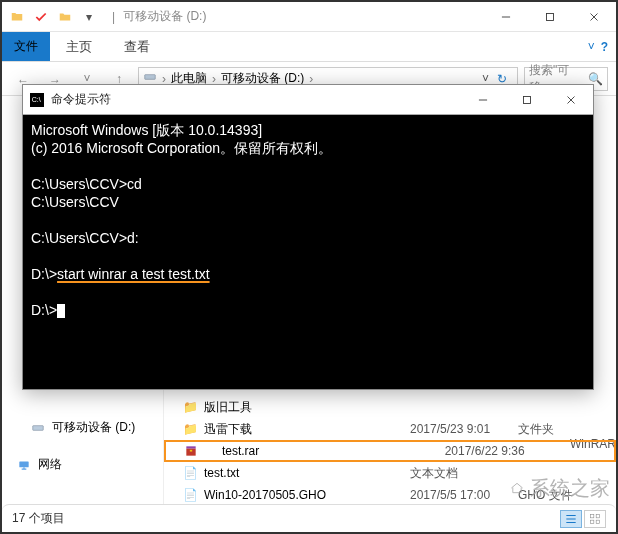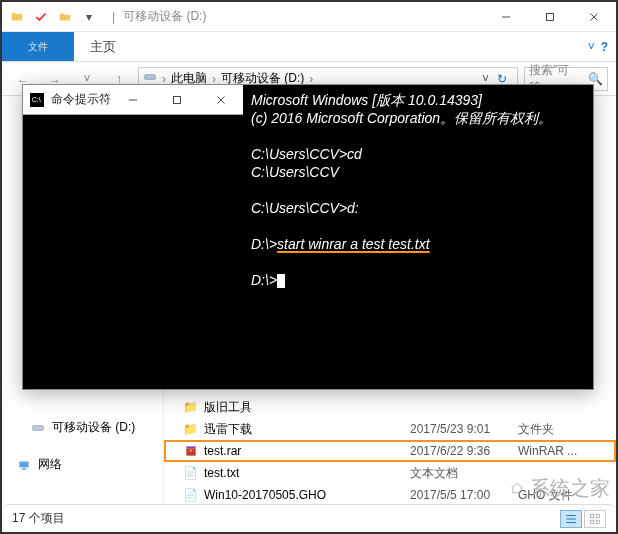--- a/index.html
+++ b/index.html
@@ -11,61 +11,61 @@
 .titlebar { height: 30px; display: flex; align-items: center; background: #fff; border-bottom: 1px solid #e5e5e5; }
 .titlebar .qat { display: flex; align-items: center; gap: 2px; padding: 0 4px; }
 .qat-icon { width: 22px; height: 22px; display: flex; align-items: center; justify-content: center; color: #555; }
 .titlebar .title { margin-left: 8px; color: #888; font-size: 12px; }
 .titlebar .spacer { flex: 1; }
 .win-btns { display: flex; }
 .win-btn { width: 44px; height: 30px; display: flex; align-items: center; justify-content: center; color: #444; }
 
 
 .ribbon { height: 30px; display: flex; align-items: stretch; border-bottom: 1px solid #ddd; }
-.ribbon-file { background: #1979ca; color: #e5e5e5; padding: 0 26px; display: flex; align-items: center; font-size: 10px; }
+.ribbon-file { background: #1979ca; color: #000000; padding: 0 12px; display: flex; align-items: center; font-size: 12px; }
 .ribbon-tab { padding: 0 16px; display: flex; align-items: center; color: #444; font-size: 13px; }
 .ribbon .spacer { flex: 1; }
 .ribbon-right { display: flex; align-items: center; gap: 6px; padding-right: 8px; color: #1979ca; }
 
 
 .addr-row { height: 34px; display: flex; align-items: center; gap: 6px; padding: 4px 8px; border-bottom: 1px solid #ddd; background: #fff; }
 .nav-btn { width: 26px; height: 24px; display: flex; align-items: center; justify-content: center; color: #888; }
 .breadcrumb { flex: 1; height: 24px; border: 1px solid #ccc; display: flex; align-items: center; padding: 0 4px; font-size: 12px; gap: 2px; }
 .breadcrumb .sep { color: #888; padding: 0 3px; }
 .breadcrumb .refresh { margin-left: auto; padding: 0 6px; color: #1979ca; }
 .searchbox { width: 84px; height: 24px; border: 1px solid #ccc; display: flex; align-items: center; padding: 0 4px; color: #888; font-size: 12px; }
 
 
 .content { flex: 1; display: flex; min-height: 0; }
 .sidebar { width: 162px; border-right: 1px solid #eee; padding-top: 320px; background: #fff; }
 .side-item { display: flex; align-items: center; gap: 6px; padding: 3px 6px 3px 28px; font-size: 12px; }
 .side-icon { width: 16px; height: 16px; display: inline-flex; align-items: center; justify-content: center; }
 .filepane { flex: 1; background: #fff; overflow: hidden; position: relative; }
 .filelist { position: absolute; left: 0; right: 0; top: 300px; }
 .file-row { display: flex; align-items: center; height: 22px; font-size: 12px; padding-left: 18px; }
-.file-row.highlight { outline: 2px solid #f7931e; outline-offset: -2px; }
+.file-row.highlight { outline: 2px solid #f7931e; outline-offset: -2px; gap: 18px; }
 .file-row .icon { width: 18px; display: inline-flex; justify-content: center; }
 .file-row .name { width: 210px; padding-left: 4px; }
 .file-row .date { width: 108px; color: #555; }
 .file-row .type { flex: 1; color: #555; }
 
 
 .statusbar { height: 28px; border-top: 1px solid #ddd; display: flex; align-items: center; padding: 0 10px; font-size: 12px; color: #333; gap: 18px; border-radius: 7px; }
 .statusbar .spacer { flex: 1; }
 .view-toggle { display: flex; gap: 2px; }
 .view-btn { width: 22px; height: 18px; border: 1px solid #ccc; display: flex; align-items: center; justify-content: center; }
 .view-btn.active { background: #cce4f7; border-color: #7ab3e0; }
 
 
-.cmd-window { position: absolute; left: 20px; top: 82px; width: 572px; height: 306px; background: #000; border: 1px solid #888; box-shadow: 0 4px 20px rgba(0,0,0,.3); display: flex; flex-direction: row; }
+.cmd-window { position: absolute; left: 20px; top: 82px; width: 572px; height: 306px; background: #000; border: 1px solid #888; box-shadow: 0 4px 20px rgba(0,0,0,.3); display: flex; flex-direction: column; }
 .cmd-title { height: 30px; background: #fff; display: flex; align-items: center; border-bottom: 1px solid #aaa; }
 .cmd-title .cmd-icon { width: 28px; display: flex; justify-content: center; align-items: center; }
 .cmd-title .cmd-label { font-size: 12px; color: #222; }
 .cmd-title .spacer { flex: 1; }
-.cmd-body { flex: 1; padding: 6px 8px; color: #fff; font-family: "NSimSun","SimSun","Consolas",monospace; font-size: 14px; line-height: 18px; white-space: pre; overflow: hidden; font-style: italic; }
+.cmd-body { flex: 1; padding: 6px 8px; color: #fff; font-family: "NSimSun","SimSun","Consolas",monospace; font-size: 14px; line-height: 18px; white-space: pre; overflow: hidden; }
 .cmd-cursor { display: inline-block; width: 8px; height: 14px; background: #fff; vertical-align: text-bottom; animation: blink 1s step-end infinite; }
 @keyframes blink { 50% { opacity: 0; } }
 .cmd-underline { text-decoration: underline; text-decoration-color: #f7931e; text-decoration-thickness: 2px; text-underline-offset: 2px; }
 
 
 .watermark { position: absolute; right: 6px; bottom: 30px; display: flex; align-items: center; gap: 6px; color: #a7a7a7; font-size: 20px; opacity: .85; text-align: center; }
 
 
 svg { width: 14px; height: 14px; }
 </style>
@@ -111,20 +111,21 @@
           <svg viewBox="0 0 24 24">
             <path stroke="#333" stroke-width="1.5" d="M6 6l12 12M18 6L6 18"></path>
           </svg>
         </div>
     </div>
   </div>
 
   <div class="ribbon">
     <div class="ribbon-file">文件</div>
     <div class="ribbon-tab">主页</div>
+    <div class="ribbon-tab">查看</div>
     <div class="spacer"></div>
     <div class="ribbon-right">
       <span>˅</span>
       <span style="color:#1979ca;font-weight:bold;">?</span>
     </div>
   </div>
 
   <div class="addr-row">
     <div class="nav-btn">←</div>
     <div class="nav-btn">→</div>

